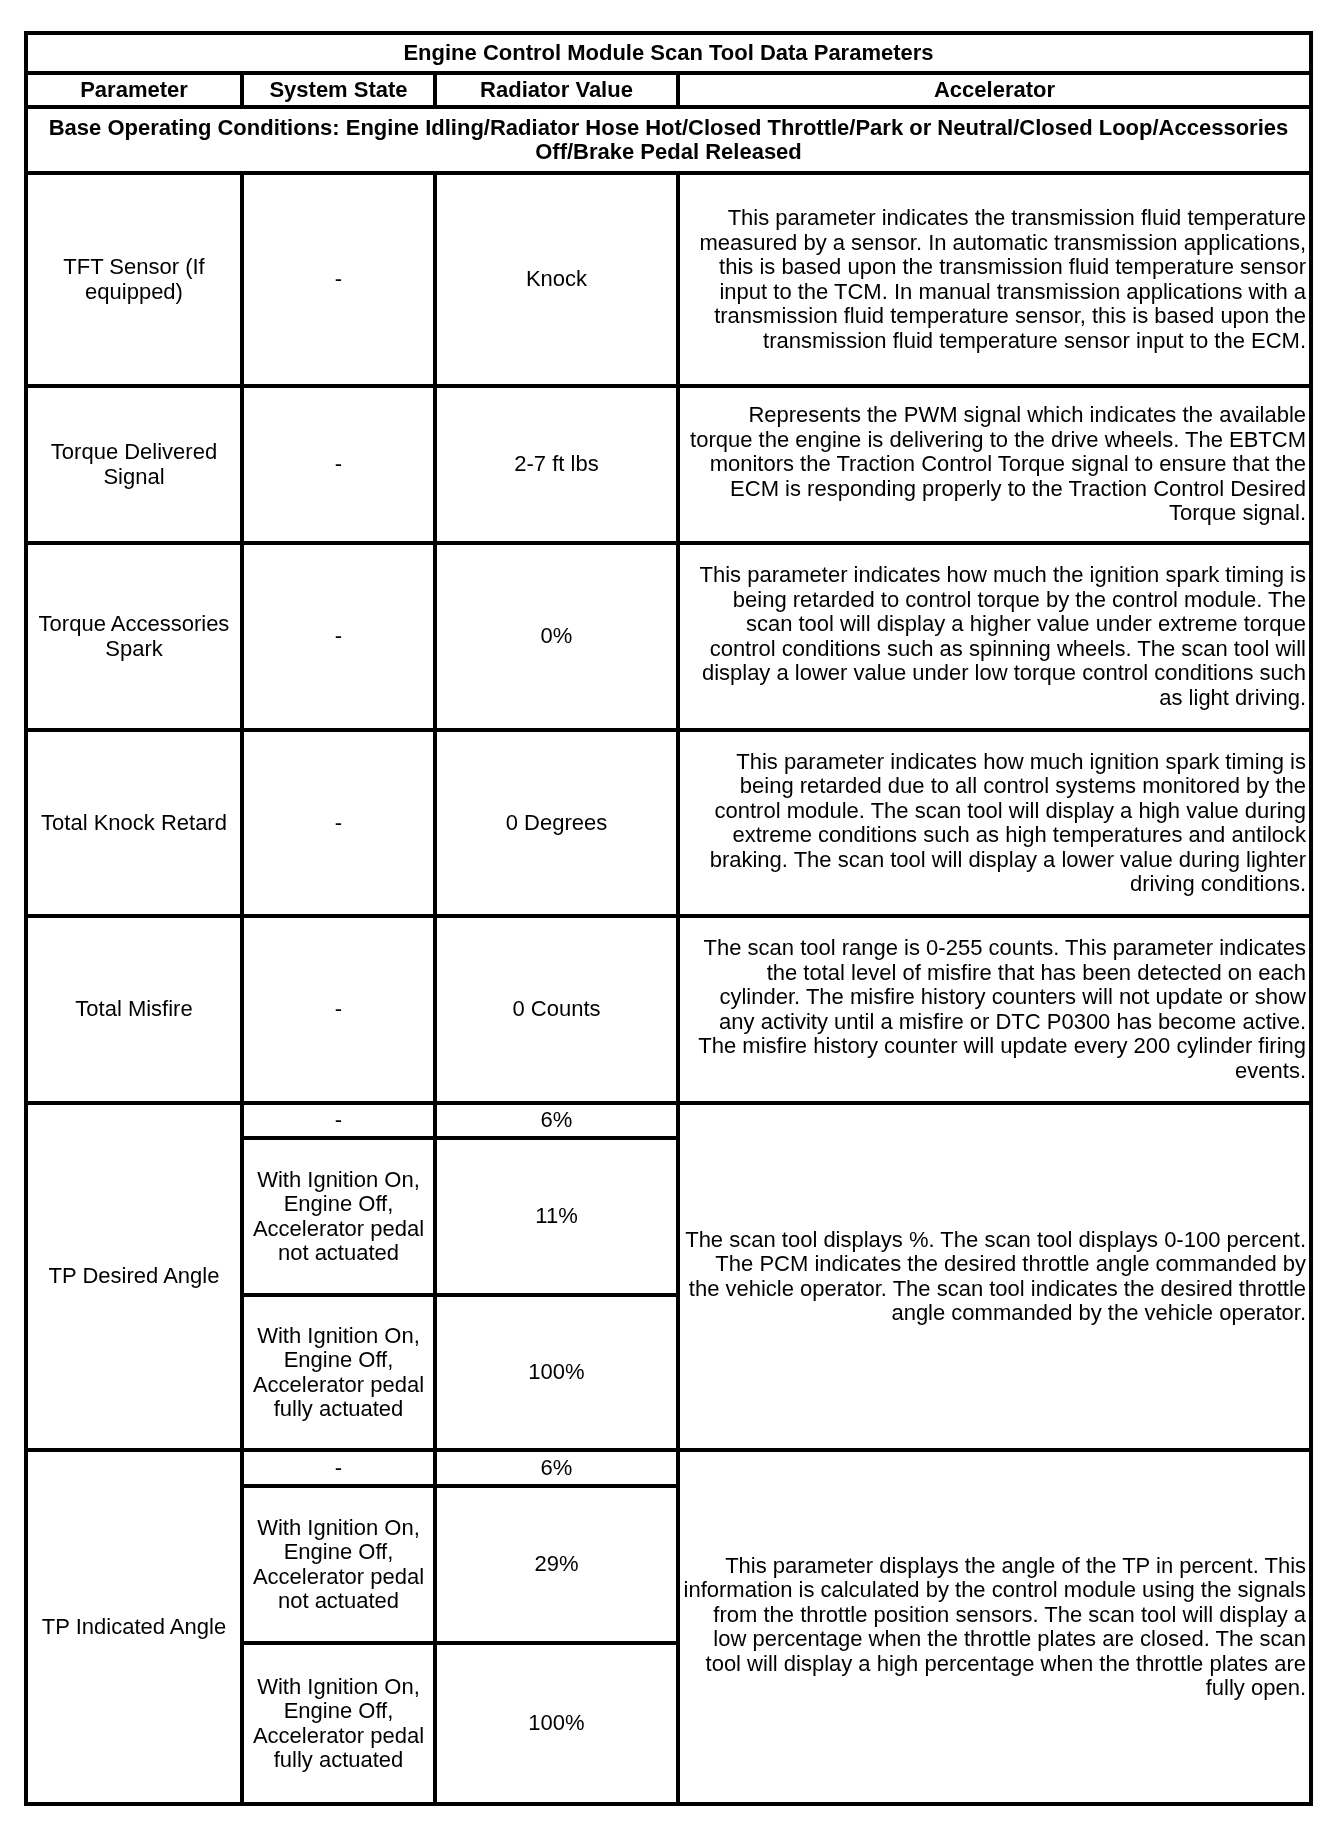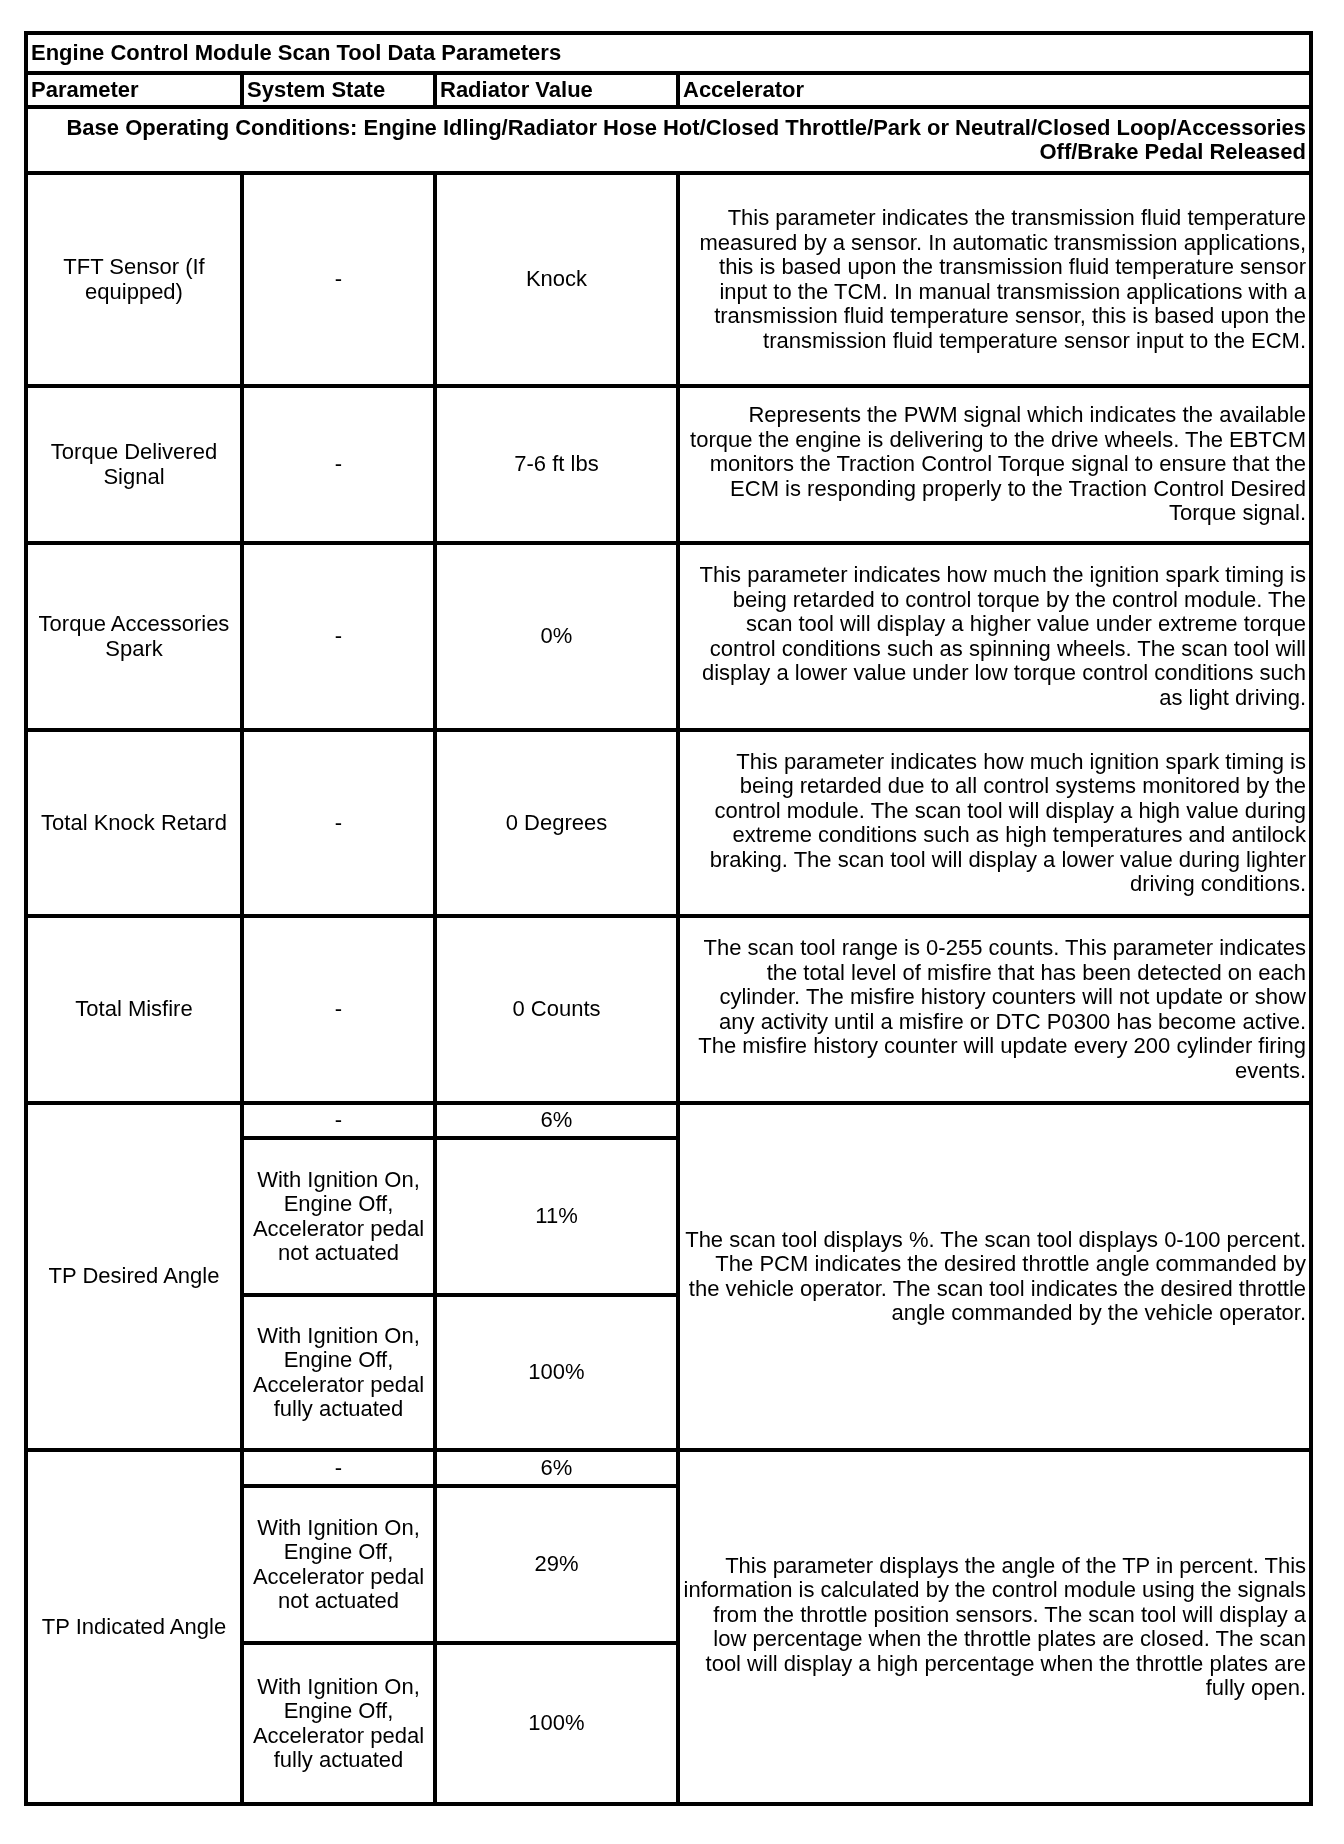--- a/index.html
+++ b/index.html
@@ -2,24 +2,24 @@
 <html><head>
 <meta charset="utf-8">
 <style>
   html, body { margin: 0; padding: 0; background: #ffffff; }
   body { width: 1344px; height: 1844px; position: relative; overflow: hidden;
          font-family: "Liberation Sans", sans-serif; color: #000; }
   table.scan { position: absolute; left: 24px; top: 31px; width: 1285px;
          border-collapse: collapse; table-layout: fixed; }
   table.scan td, table.scan th { border: 4px solid #000; padding: 0 3px;
          font-size: 22px; line-height: 24.5px; vertical-align: middle; }
-  table.scan th { font-weight: bold; text-align: left; }
+  table.scan th { font-weight: bold; text-align: center; }
   .title-row th { height: 36px; border-bottom-width: 3px; }
   .head-row th { height: 30px; border-top-width: 3px; }
-  .base-row td { font-weight: bold; text-align: right; height: 62px; padding-top: 2px; }
+  .base-row td { font-weight: bold; text-align: center; height: 62px; padding-top: 2px; }
   td.param { text-align: center; }
   td.center { text-align: center; }
   td.desc { text-align: right; }
   .sub-dash td { height: 28px; }
 </style>
 </head>
 <body>
 
 <table class="scan">
   <colgroup>
@@ -44,21 +44,21 @@
 
   <tr style="height:213px">
     <td class="param">TFT Sensor (If equipped)</td>
     <td class="center">-</td>
     <td class="center">Knock</td>
     <td class="desc">This parameter indicates the transmission fluid temperature measured by a sensor. In automatic transmission applications, this is based upon the transmission fluid temperature sensor input to the TCM. In manual transmission applications with a transmission fluid temperature sensor, this is based upon the transmission fluid temperature sensor input to the ECM.</td>
   </tr>
   <tr style="height:157px">
     <td class="param">Torque Delivered Signal</td>
     <td class="center">-</td>
-    <td class="center">7-6 ft lbs</td>
+    <td class="center">2-7 ft lbs</td>
     <td class="desc">Represents the PWM signal which indicates the available torque the engine is delivering to the drive wheels. The EBTCM monitors the Traction Control Torque signal to ensure that the ECM is responding properly to the Traction Control Desired Torque signal.</td>
   </tr>
   <tr style="height:187px">
     <td class="param">Torque Accessories Spark</td>
     <td class="center">-</td>
     <td class="center">0%</td>
     <td class="desc">This parameter indicates how much the ignition spark timing is being retarded to control torque by the control module. The scan tool will display a higher value under extreme torque control conditions such as spinning wheels. The scan tool will display a lower value under low torque control conditions such as light driving.</td>
   </tr>
   <tr style="height:186px">
     <td class="param">Total Knock Retard</td>

